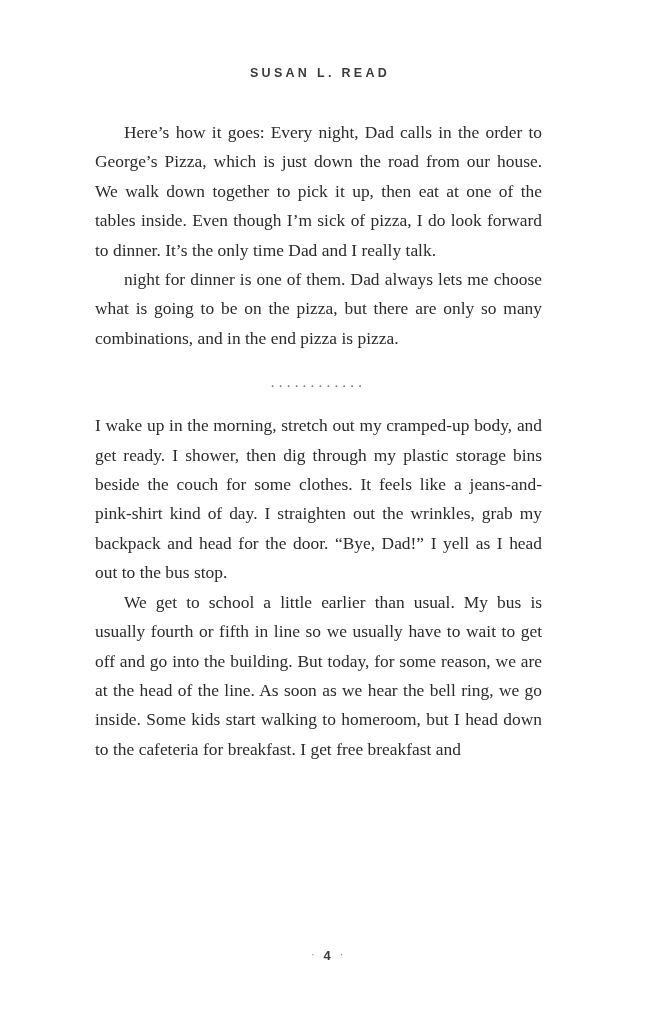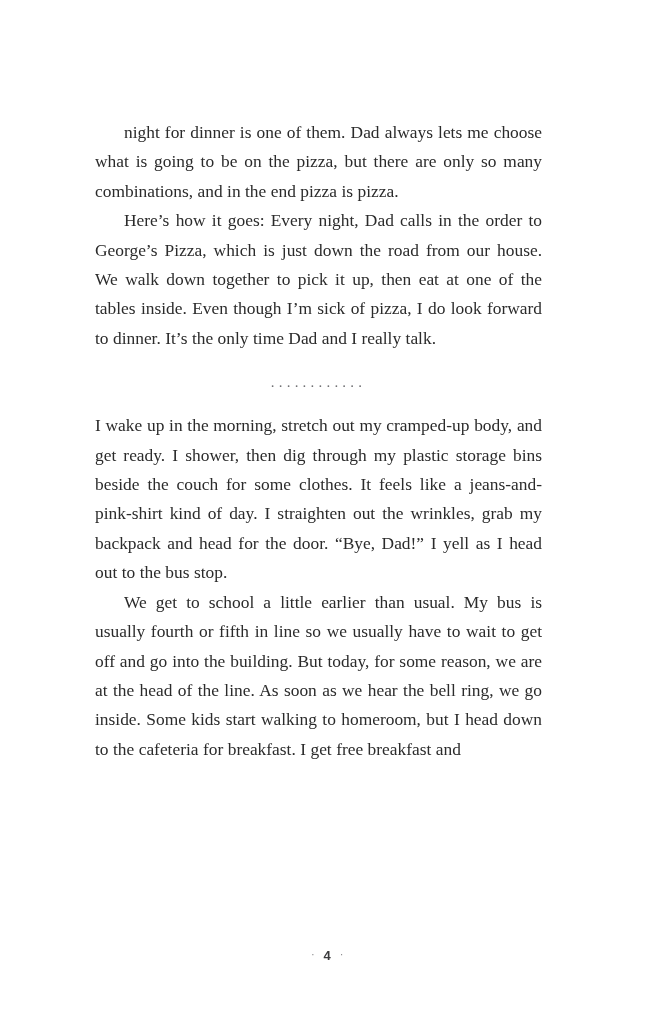--- a/index.html
+++ b/index.html
@@ -96,26 +96,27 @@
   .folio .num {
     font-weight: 600;
     margin: 0 9px;
   }
 </style>
 </head>
 <body>
 
 <div class="page">
 
+  <div class="running-head">SUSAN L. READ</div>
 
   <div class="textblock">
 
+    <p class="para">Here’s how it goes: Every night, Dad calls in the order to George’s Pizza, which is just down the road from our house. We walk down together to pick it up, then eat at one of the tables inside. Even though I’m sick of pizza, I do look forward to dinner. It’s the only time Dad and I really talk.</p>
+
     <p class="para">night for dinner is one of them. Dad always lets me choose what is going to be on the pizza, but there are only so many combinations, and in the end pizza is pizza.</p>
-
-    <p class="para">Here’s how it goes: Every night, Dad calls in the order to George’s Pizza, which is just down the road from our house. We walk down together to pick it up, then eat at one of the tables inside. Even though I’m sick of pizza, I do look forward to dinner. It’s the only time Dad and I really talk.</p>
 
 
     <div class="scene-break">............</div>
 
     <p class="para noindent">I wake up in the morning, stretch out my cramped-up body, and get ready. I shower, then dig through my plastic storage bins beside the couch for some clothes. It feels like a jeans-and-pink-shirt kind of day. I straighten out the wrinkles, grab my backpack and head for the door. “Bye, Dad!” I yell as I head out to the bus stop.</p>
 
     <p class="para last-flush">We get to school a little earlier than usual. My bus is usually fourth or fifth in line so we usually have to wait to get off and go into the building. But today, for some reason, we are at the head of the line. As soon as we hear the bell ring, we go inside. Some kids start walking to homeroom, but I head down to the cafeteria for breakfast. I get free breakfast and</p>
 
   </div>
 

